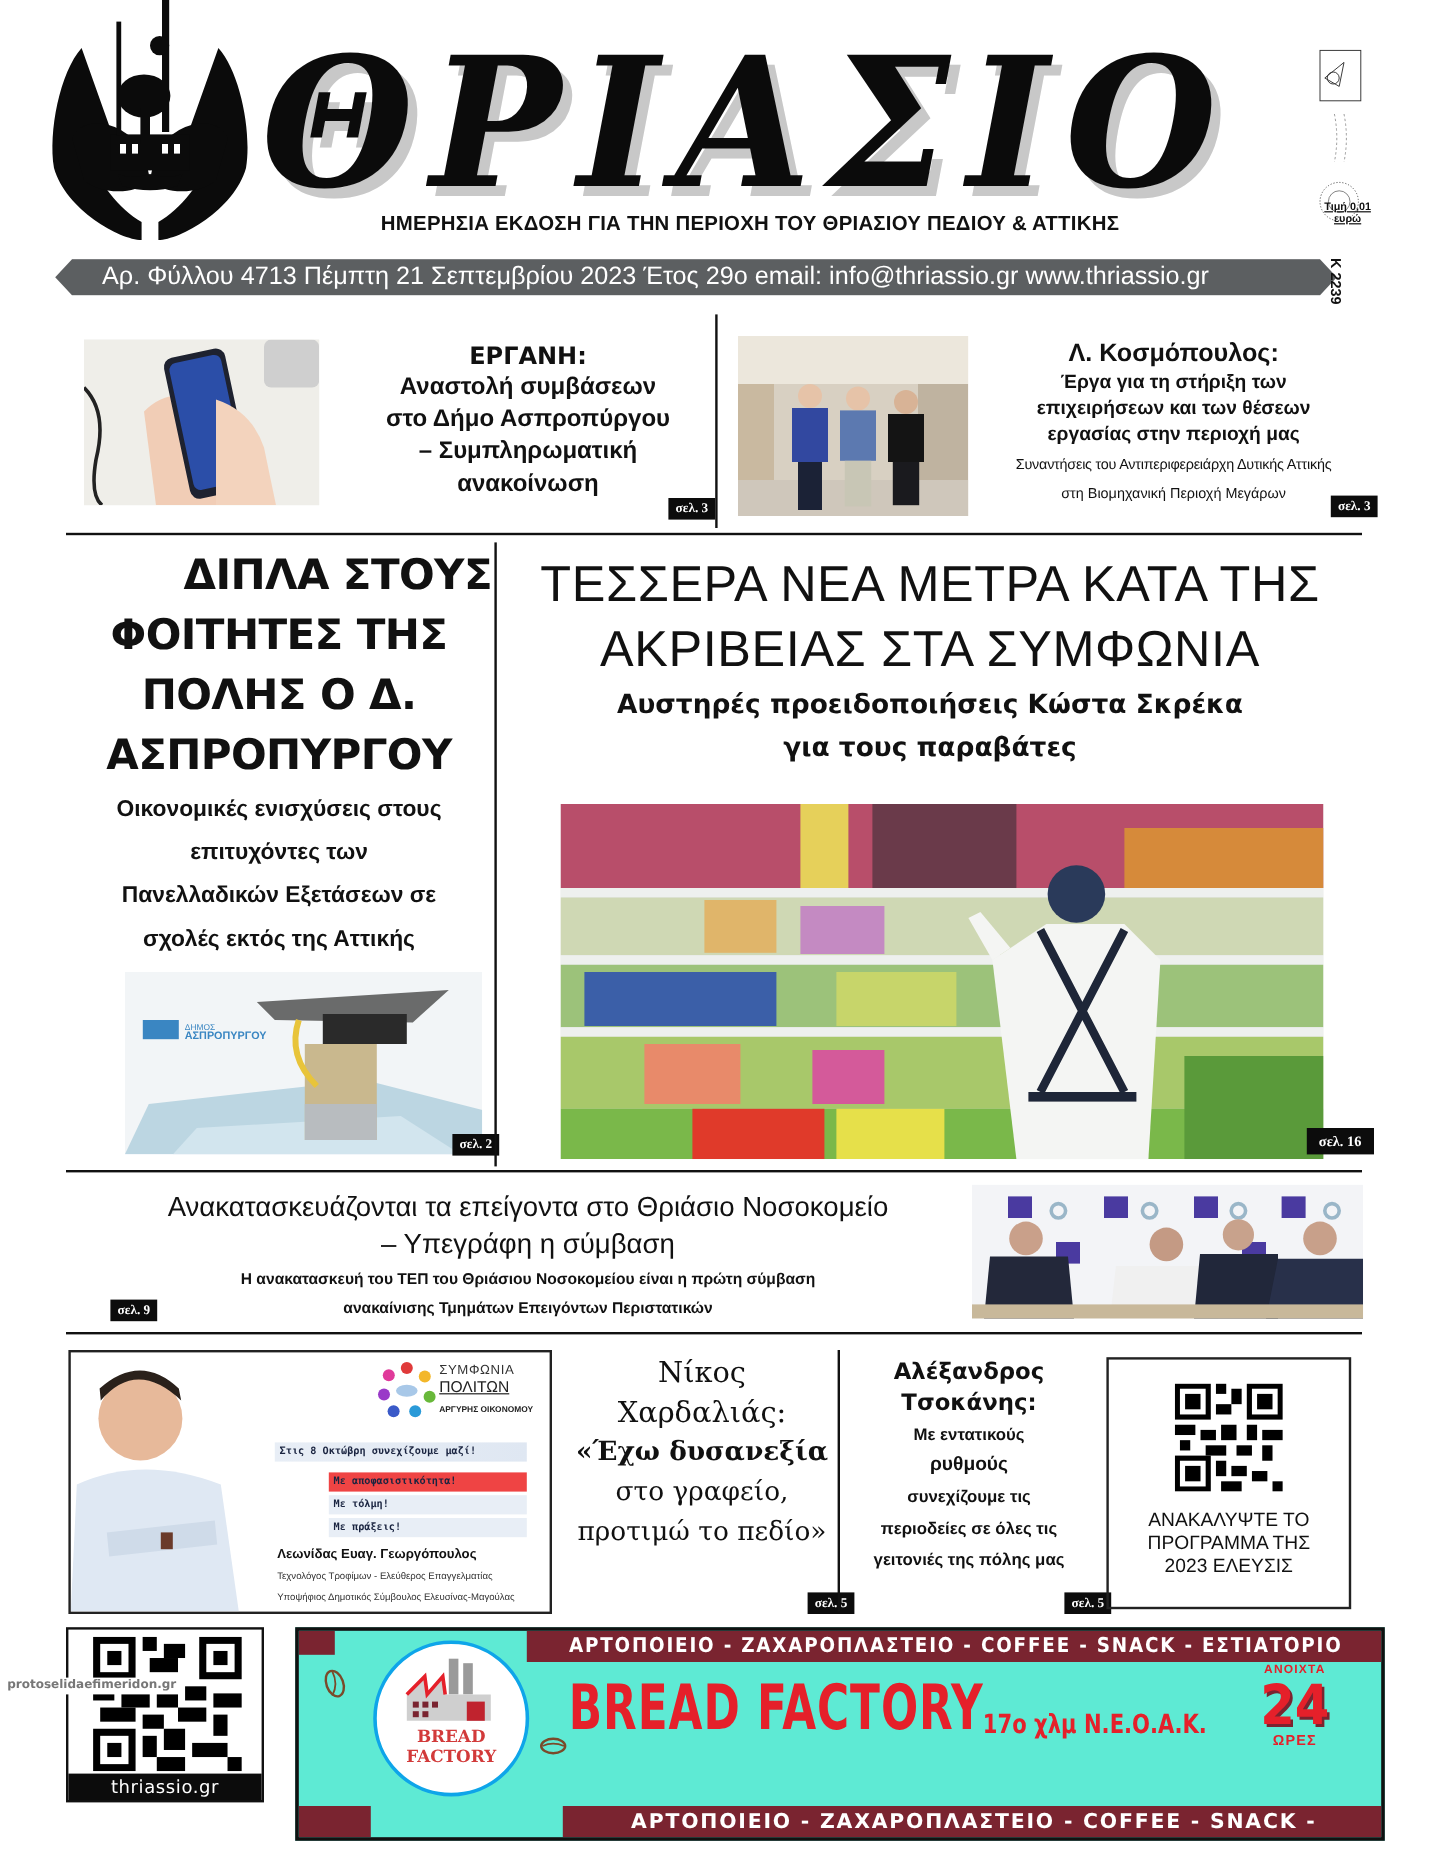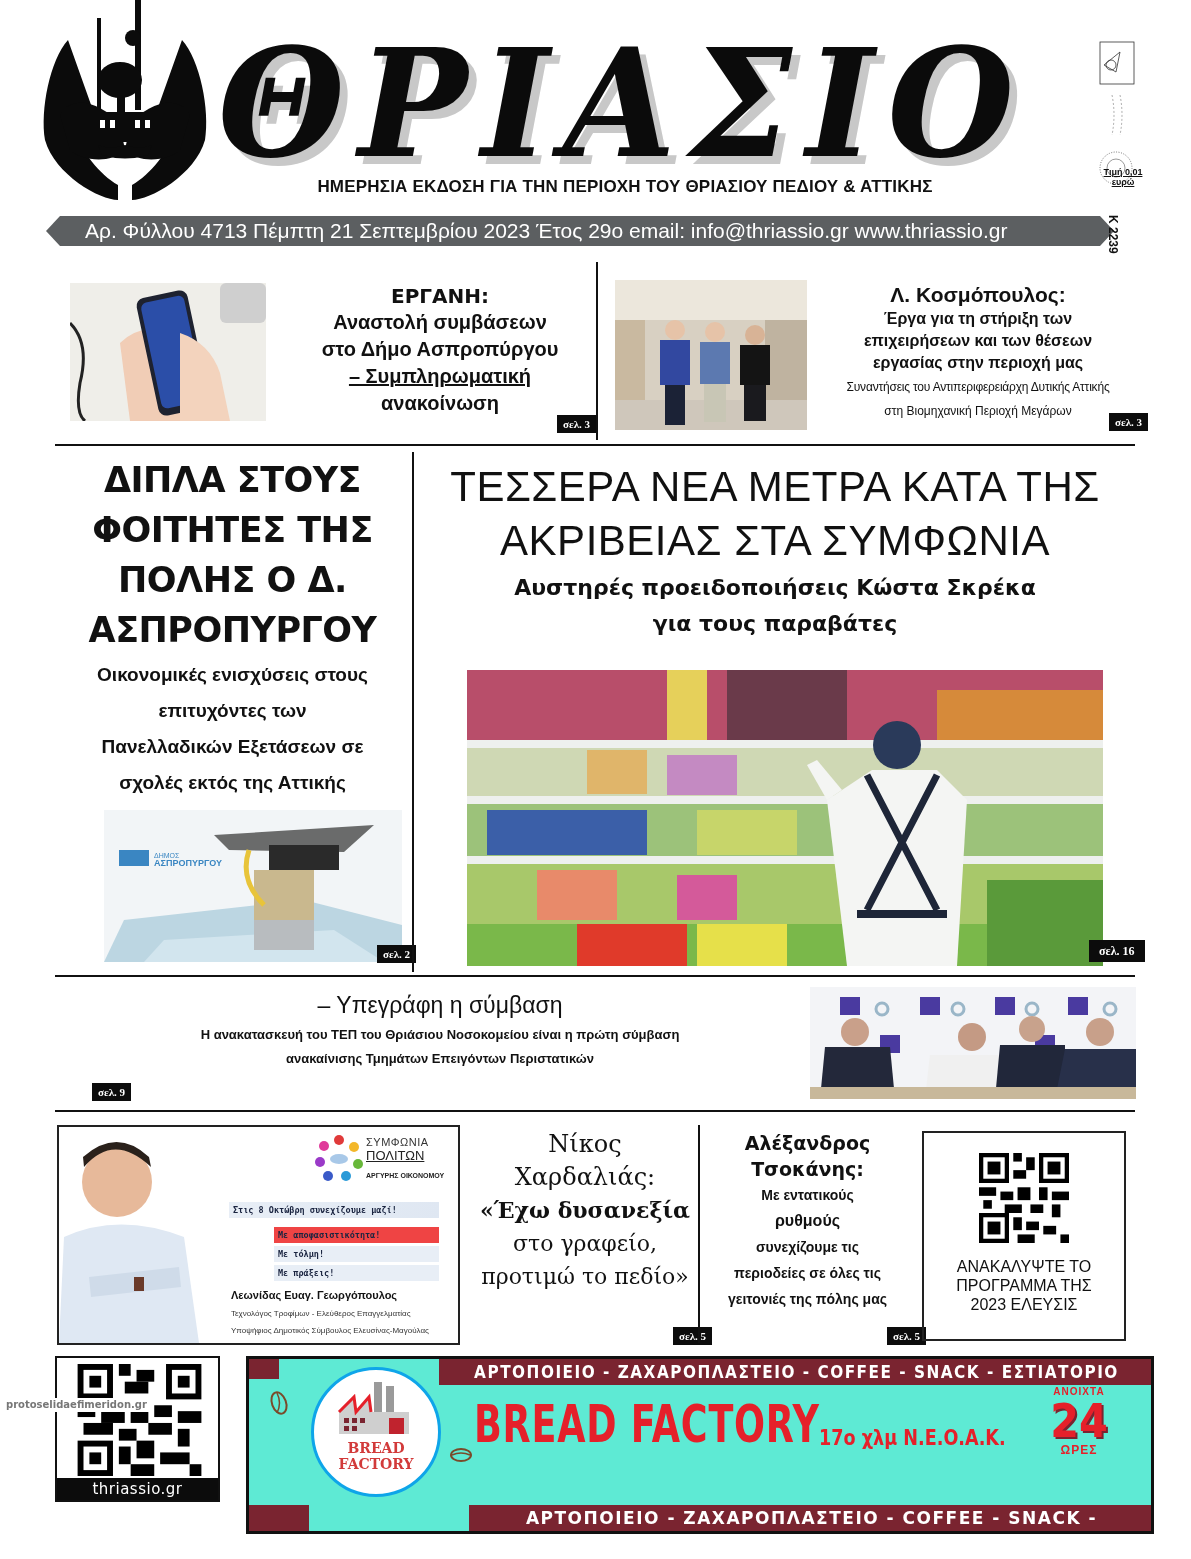--- a/index.html
+++ b/index.html
@@ -82,21 +82,21 @@
     <path d="M50 60 Q70 40 95 50 L130 138 L60 138 Z" fill="#f1cdb6"></path>
     <rect x="77" y="10" width="52" height="120" rx="8" fill="#1e2230" transform="rotate(-12 103 70)"></rect>
     <rect x="81" y="15" width="44" height="108" rx="6" fill="#2b4ea8" transform="rotate(-12 103 70)"></rect>
     <path d="M110 50 Q140 60 150 90 L160 138 L110 138 Z" fill="#f3d3bd"></path>
   </svg>
 </div>
 <div class="abs center" style="left:290px;top:283px;width:300px;">
   <div style="font-family:'DejaVu Sans',sans-serif;font-weight:900;font-size:20px;line-height:26px;">ΕΡΓΑΝΗ:</div>
   <div style="font-weight:700;font-size:20px;line-height:27px;">Αναστολή συμβάσεων</div>
   <div style="font-weight:700;font-size:20px;line-height:27px;">στο Δήμο Ασπροπύργου</div>
-  <div style="font-weight:700;font-size:20px;line-height:27px;text-decoration:underline;">– Συμπληρωματική</div>
+  <div style="font-weight:700;font-size:20px;line-height:27px;">– Συμπληρωματική</div>
   <div style="font-weight:700;font-size:20px;line-height:27px;">ανακοίνωση</div>
 </div>
 <span class="abs sel" style="left:533px;top:415px;">σελ. 3</span>
 
 <div class="abs vr" style="left:596px;top:262px;height:178px;"></div>
 
 <div class="abs photo" style="left:615px;top:280px;width:192px;height:150px;">
   <svg width="192" height="150" viewBox="0 0 192 150">
     <rect width="192" height="150" fill="#d8d0c2"></rect>
     <rect x="0" y="0" width="192" height="40" fill="#ece7dc"></rect>
@@ -120,21 +120,21 @@
   <div style="font-weight:900;font-size:16px;line-height:22px;">επιχειρήσεων και των θέσεων</div>
   <div style="font-weight:900;font-size:16px;line-height:22px;">εργασίας στην περιοχή μας</div>
   <div style="font-size:12px;line-height:24px;margin-top:1px;letter-spacing:-0.2px;">Συναντήσεις του Αντιπεριφερειάρχη Δυτικής Αττικής</div>
   <div style="font-size:12px;line-height:24px;">στη Βιομηχανική Περιοχή Μεγάρων</div>
 </div>
 <span class="abs sel" style="left:1085px;top:413px;">σελ. 3</span>
 
 <div class="abs hr" style="left:55px;top:444px;width:1080px;"></div>
 
 <div class="abs center" style="left:55px;top:455px;width:355px;">
-  <div style="font-family:'DejaVu Sans',sans-serif;font-weight:900;font-size:35px;line-height:50px;letter-spacing:-0.5px;">ΔΙΠΛΑ ΣΤΟΥΣ</div>
+  <div style="font-family:'DejaVu Sans',sans-serif;font-weight:900;font-size:35px;line-height:50px;letter-spacing:-0.5px;text-align:right;">ΔΙΠΛΑ ΣΤΟΥΣ</div>
   <div style="font-family:'DejaVu Sans',sans-serif;font-weight:900;font-size:35px;line-height:50px;letter-spacing:-0.5px;">ΦΟΙΤΗΤΕΣ ΤΗΣ</div>
   <div style="font-family:'DejaVu Sans',sans-serif;font-weight:900;font-size:35px;line-height:50px;letter-spacing:-0.5px;">ΠΟΛΗΣ Ο Δ.</div>
   <div style="font-family:'DejaVu Sans',sans-serif;font-weight:900;font-size:35px;line-height:50px;letter-spacing:-0.5px;">ΑΣΠΡΟΠΥΡΓΟΥ</div>
   <div style="font-weight:700;font-size:19px;line-height:36px;margin-top:2px;">Οικονομικές ενισχύσεις στους</div>
   <div style="font-weight:700;font-size:19px;line-height:36px;">επιτυχόντες των</div>
   <div style="font-weight:700;font-size:19px;line-height:36px;">Πανελλαδικών Εξετάσεων σε</div>
   <div style="font-weight:700;font-size:19px;line-height:36px;">σχολές εκτός της Αττικής</div>
 </div>
 <div class="abs photo" style="left:104px;top:810px;width:298px;height:152px;">
   <svg width="298" height="152" viewBox="0 0 298 152">
@@ -189,20 +189,21 @@
     <path d="M400 105 L470 240 M470 105 L400 240" stroke="#1e2638" stroke-width="7"></path>
     <rect x="390" y="240" width="90" height="8" fill="#1e2638"></rect>
     <path d="M360 130 L340 95 L350 90 L375 120 Z" fill="#f4f5f3"></path>
   </svg>
 </div>
 <span class="abs sel" style="left:1065px;top:940px;font-size:12px;padding:4px 10px;">σελ. 16</span>
 
 <div class="abs hr" style="left:55px;top:975px;width:1080px;"></div>
 
 <div class="abs center" style="left:55px;top:990px;width:770px;">
+  <div style="font-size:23px;line-height:31px;">Ανακατασκευάζονται τα επείγοντα στο Θριάσιο Νοσοκομείο</div>
   <div style="font-size:23px;line-height:31px;">– Υπεγράφη η σύμβαση</div>
   <div style="font-weight:700;font-size:13px;line-height:24px;margin-top:2px;">Η ανακατασκευή του ΤΕΠ του Θριάσιου Νοσοκομείου είναι η πρώτη σύμβαση</div>
   <div style="font-weight:700;font-size:13px;line-height:24px;">ανακαίνισης Τμημάτων Επειγόντων Περιστατικών</div>
 </div>
 <span class="abs sel" style="left:68px;top:1083px;">σελ. 9</span>
 <div class="abs photo" style="left:810px;top:987px;width:326px;height:112px;">
   <svg width="326" height="112" viewBox="0 0 326 112">
     <rect width="326" height="112" fill="#f3f4f7"></rect>
     <g fill="#4a3aa0">
         <rect x="30" y="10" width="20" height="18"></rect>

